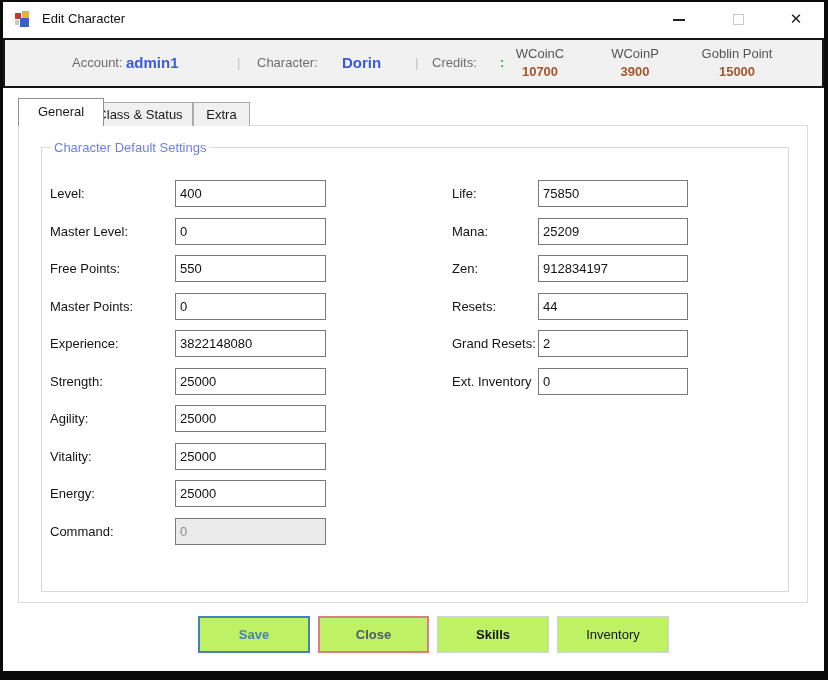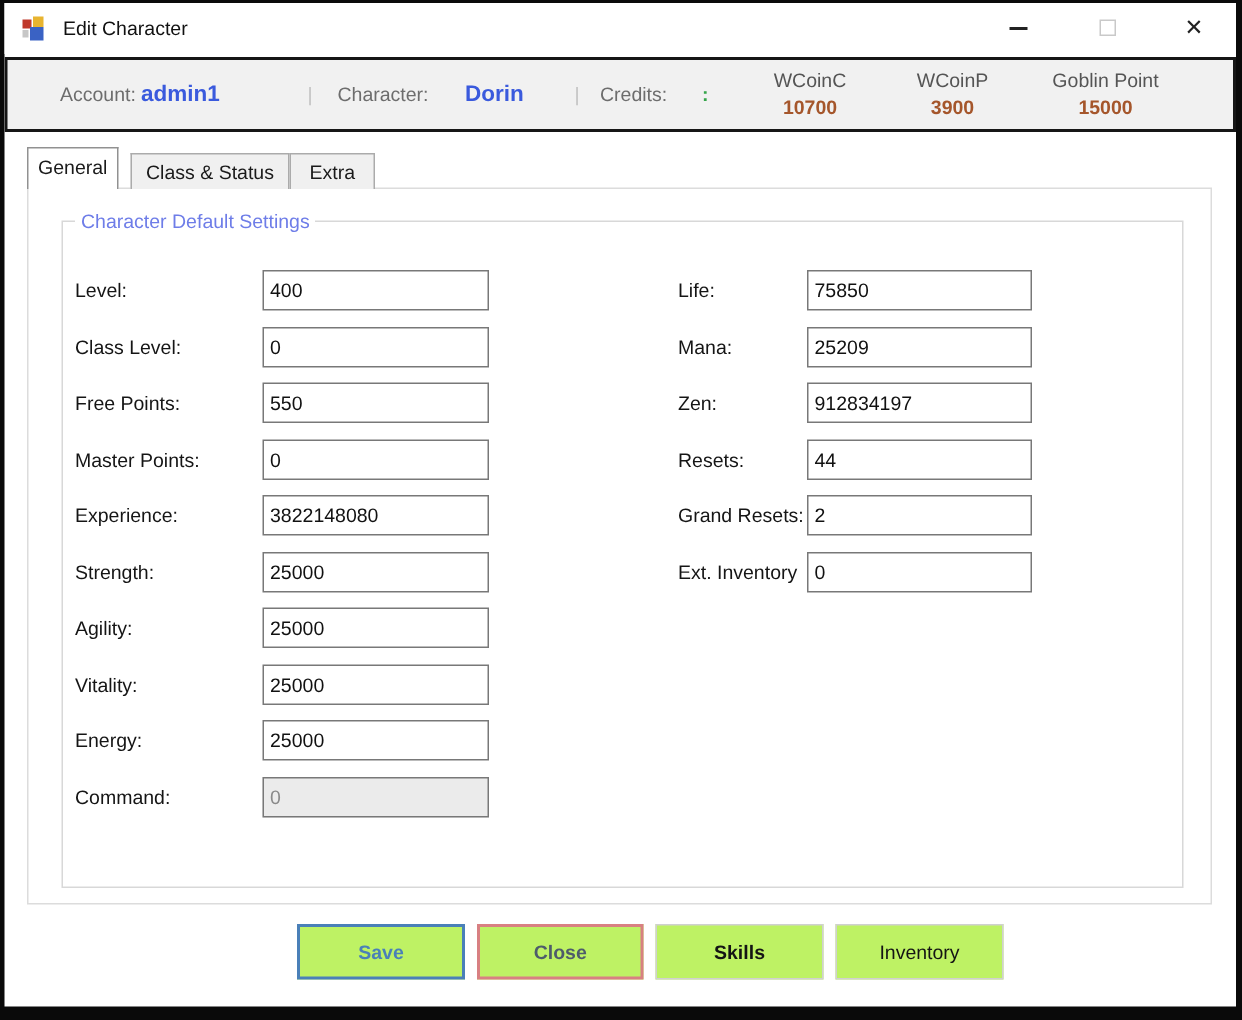--- a/index.html
+++ b/index.html
@@ -24,29 +24,29 @@
   .btn-min  { left: 659px; }
   .btn-max  { left: 718px; }
   .btn-close{ left: 776px; font-size: 15px; color: #222; }
   .min-glyph { display:inline-block; width: 12px; height: 0; border-top: 2px solid #222; vertical-align: middle; }
   .max-glyph { display:inline-block; width: 11px; height: 11px; border: 1px solid #c9c9c9; vertical-align: middle; }
   
   .headerbar {
     position: absolute; left: 0px; top: 36px; width: 821px; height: 50px;
     background: #f1f1f1; border: 2px solid #161616;
   }
-  .hb-text { position: absolute; top: 0; height: 46px; line-height: 46px; font-size: 13px; color: #6d6d6d; white-space: nowrap; }
+  .hb-text { position: absolute; top: 0; height: 46px; line-height: 46px; font-size: 13px; color: #6d6d6d; white-space: nowrap; margin-left: 32px; }
   .hb-val  { font-weight: bold; font-size: 15px; }
   .hb-sep  { color: #c2c2c2; }
   .coin-col { position: absolute; top: 5px; text-align: center; line-height: 18px; }
   .coin-label { font-size: 13px; color: #555; }
   .coin-value { font-size: 13px; font-weight: bold; }
   
   .tab { position: absolute; background: #f0f0f0; border: 1px solid #ababab; border-bottom: none; font-size: 13px; text-align: center; color: #1a1a1a; cursor: default; }
-  .tab-active { left: 15px; top: 96px; width: 61px; height: 28px; line-height: 26px; background: #fff; border-color: #919191; z-index: 3; }
+  .tab-active { left: 15px; top: 96px; width: 86px; height: 28px; line-height: 26px; background: #fff; border-color: #919191; z-index: 3; }
   .tab-2 { left: 84px;  top: 100px; width: 106px; height: 24px; line-height: 23px; z-index: 2; }
   .tab-3 { left: 190px; top: 100px; width: 57px;  height: 24px; line-height: 23px; z-index: 2; }
   .tabpage {
     position: absolute; left: 15px; top: 123px; width: 790px; height: 478px;
     background: #fff; border: 1px solid #dcdcdc; z-index: 1;
   }
   
   .groupbox { position: absolute; left: 22px; top: 21px; width: 748px; height: 445px; border: 1px solid #d8d8d8; }
   .groupbox-title {
     position: absolute; left: 8px; top: -10px; padding: 0 4px; background: #fff;
@@ -121,21 +121,21 @@
   <div class="tab tab-2">Class &amp; Status</div>
   <div class="tab tab-3">Extra</div>
 
   <div class="tabpage">
     <div class="groupbox">
       <span class="groupbox-title" style="color:#6e7de8">Character Default Settings</span>
 
       <div class="col-l">
         <span class="field-label" style="top:32px">Level:</span>
         <input class="field-input" style="top: 32px;" type="text" value="400">
-        <span class="field-label" style="top:70px">Class Level:</span>
+        <span class="field-label" style="top:70px">Master Level:</span>
         <input class="field-input" style="top: 70px;" type="text" value="0">
         <span class="field-label" style="top:107px">Free Points:</span>
         <input class="field-input" style="top: 107px;" type="text" value="550">
         <span class="field-label" style="top:145px">Master Points:</span>
         <input class="field-input" style="top: 145px;" type="text" value="0">
         <span class="field-label" style="top:182px">Experience:</span>
         <input class="field-input" style="top: 182px;" type="text" value="3822148080">
         <span class="field-label" style="top:220px">Strength:</span>
         <input class="field-input" style="top: 220px;" type="text" value="25000">
         <span class="field-label" style="top:257px">Agility:</span>

